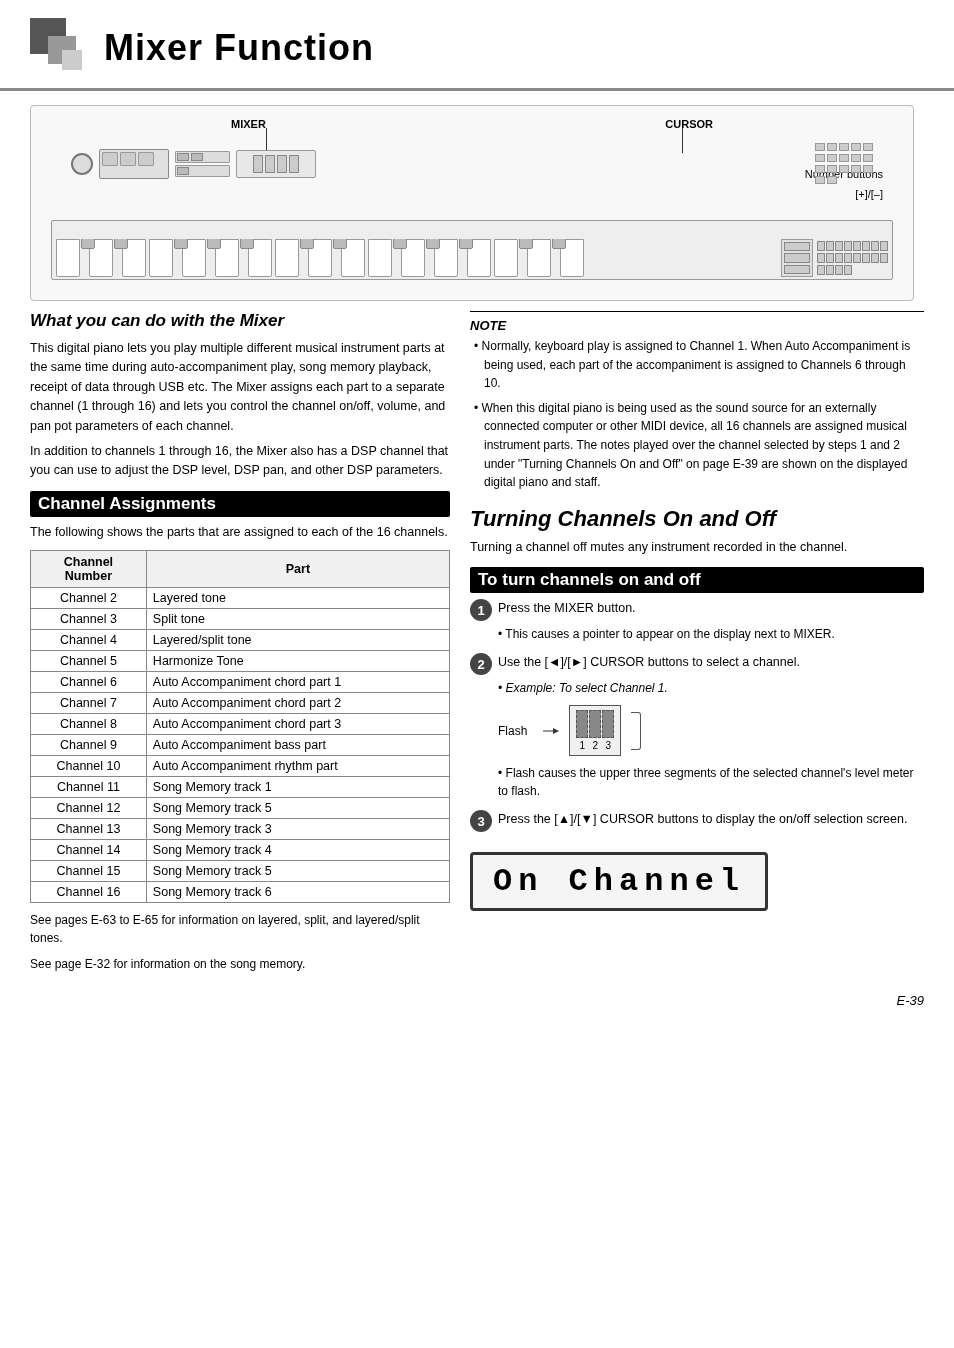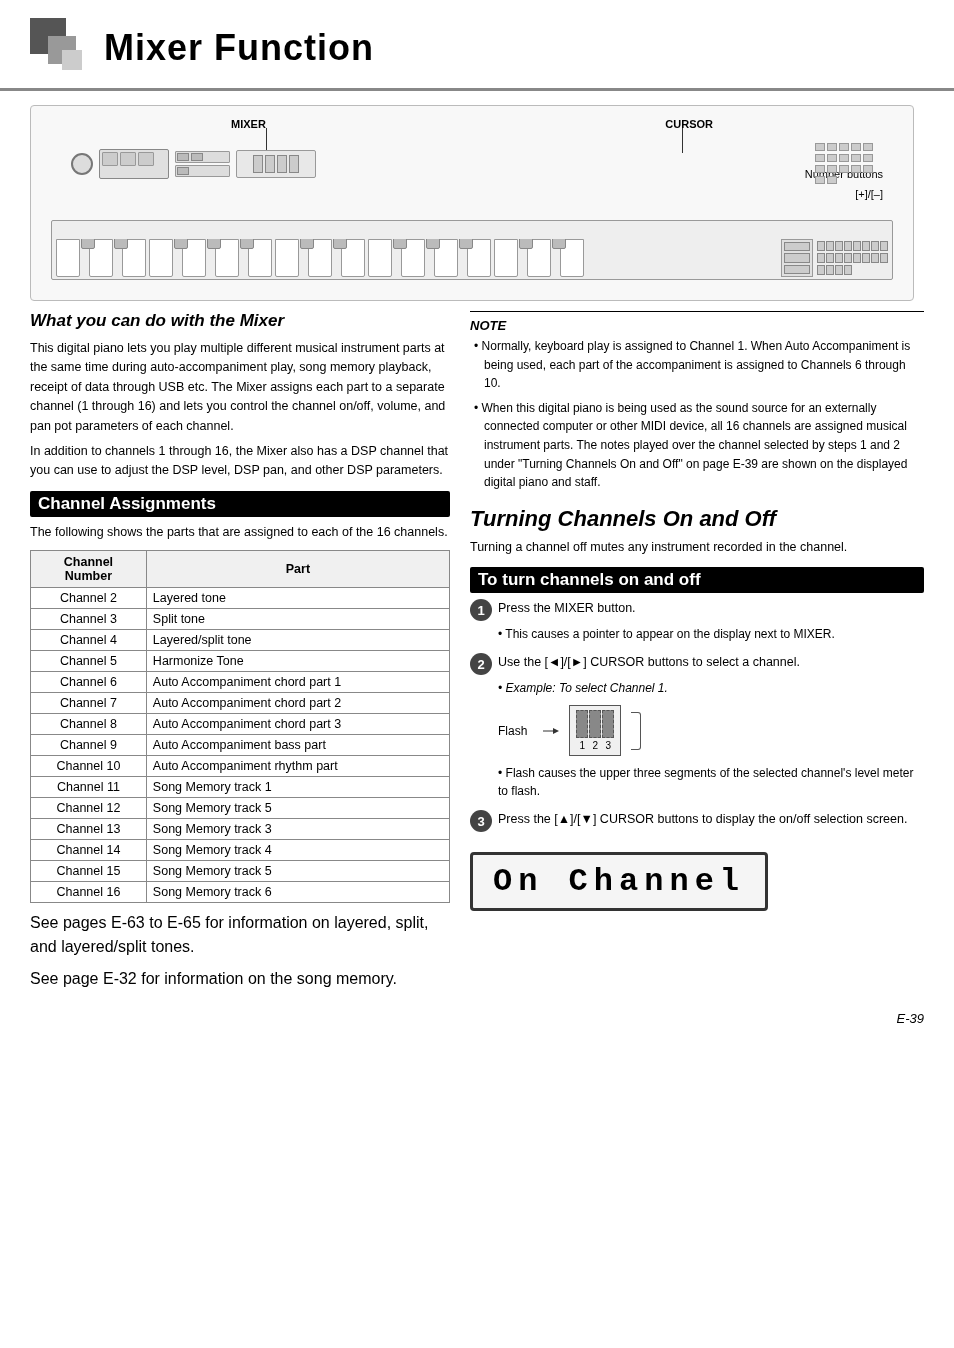--- a/index.html
+++ b/index.html
@@ -196,21 +196,21 @@
     }
     .channel-table td {
       border: 1px solid #888;
       padding: 3px 6px;
     }
     .channel-table td:first-child {
       text-align: center;
     }
 
     .footnote-text {
-      font-size: 16px;
+      font-size: 12px;
       margin-top: 8px;
       line-height: 1.5;
     }
 
     
     .note-box {
       border-top: 1px solid #000;
       padding-top: 6px;
       margin-bottom: 14px;
     }

